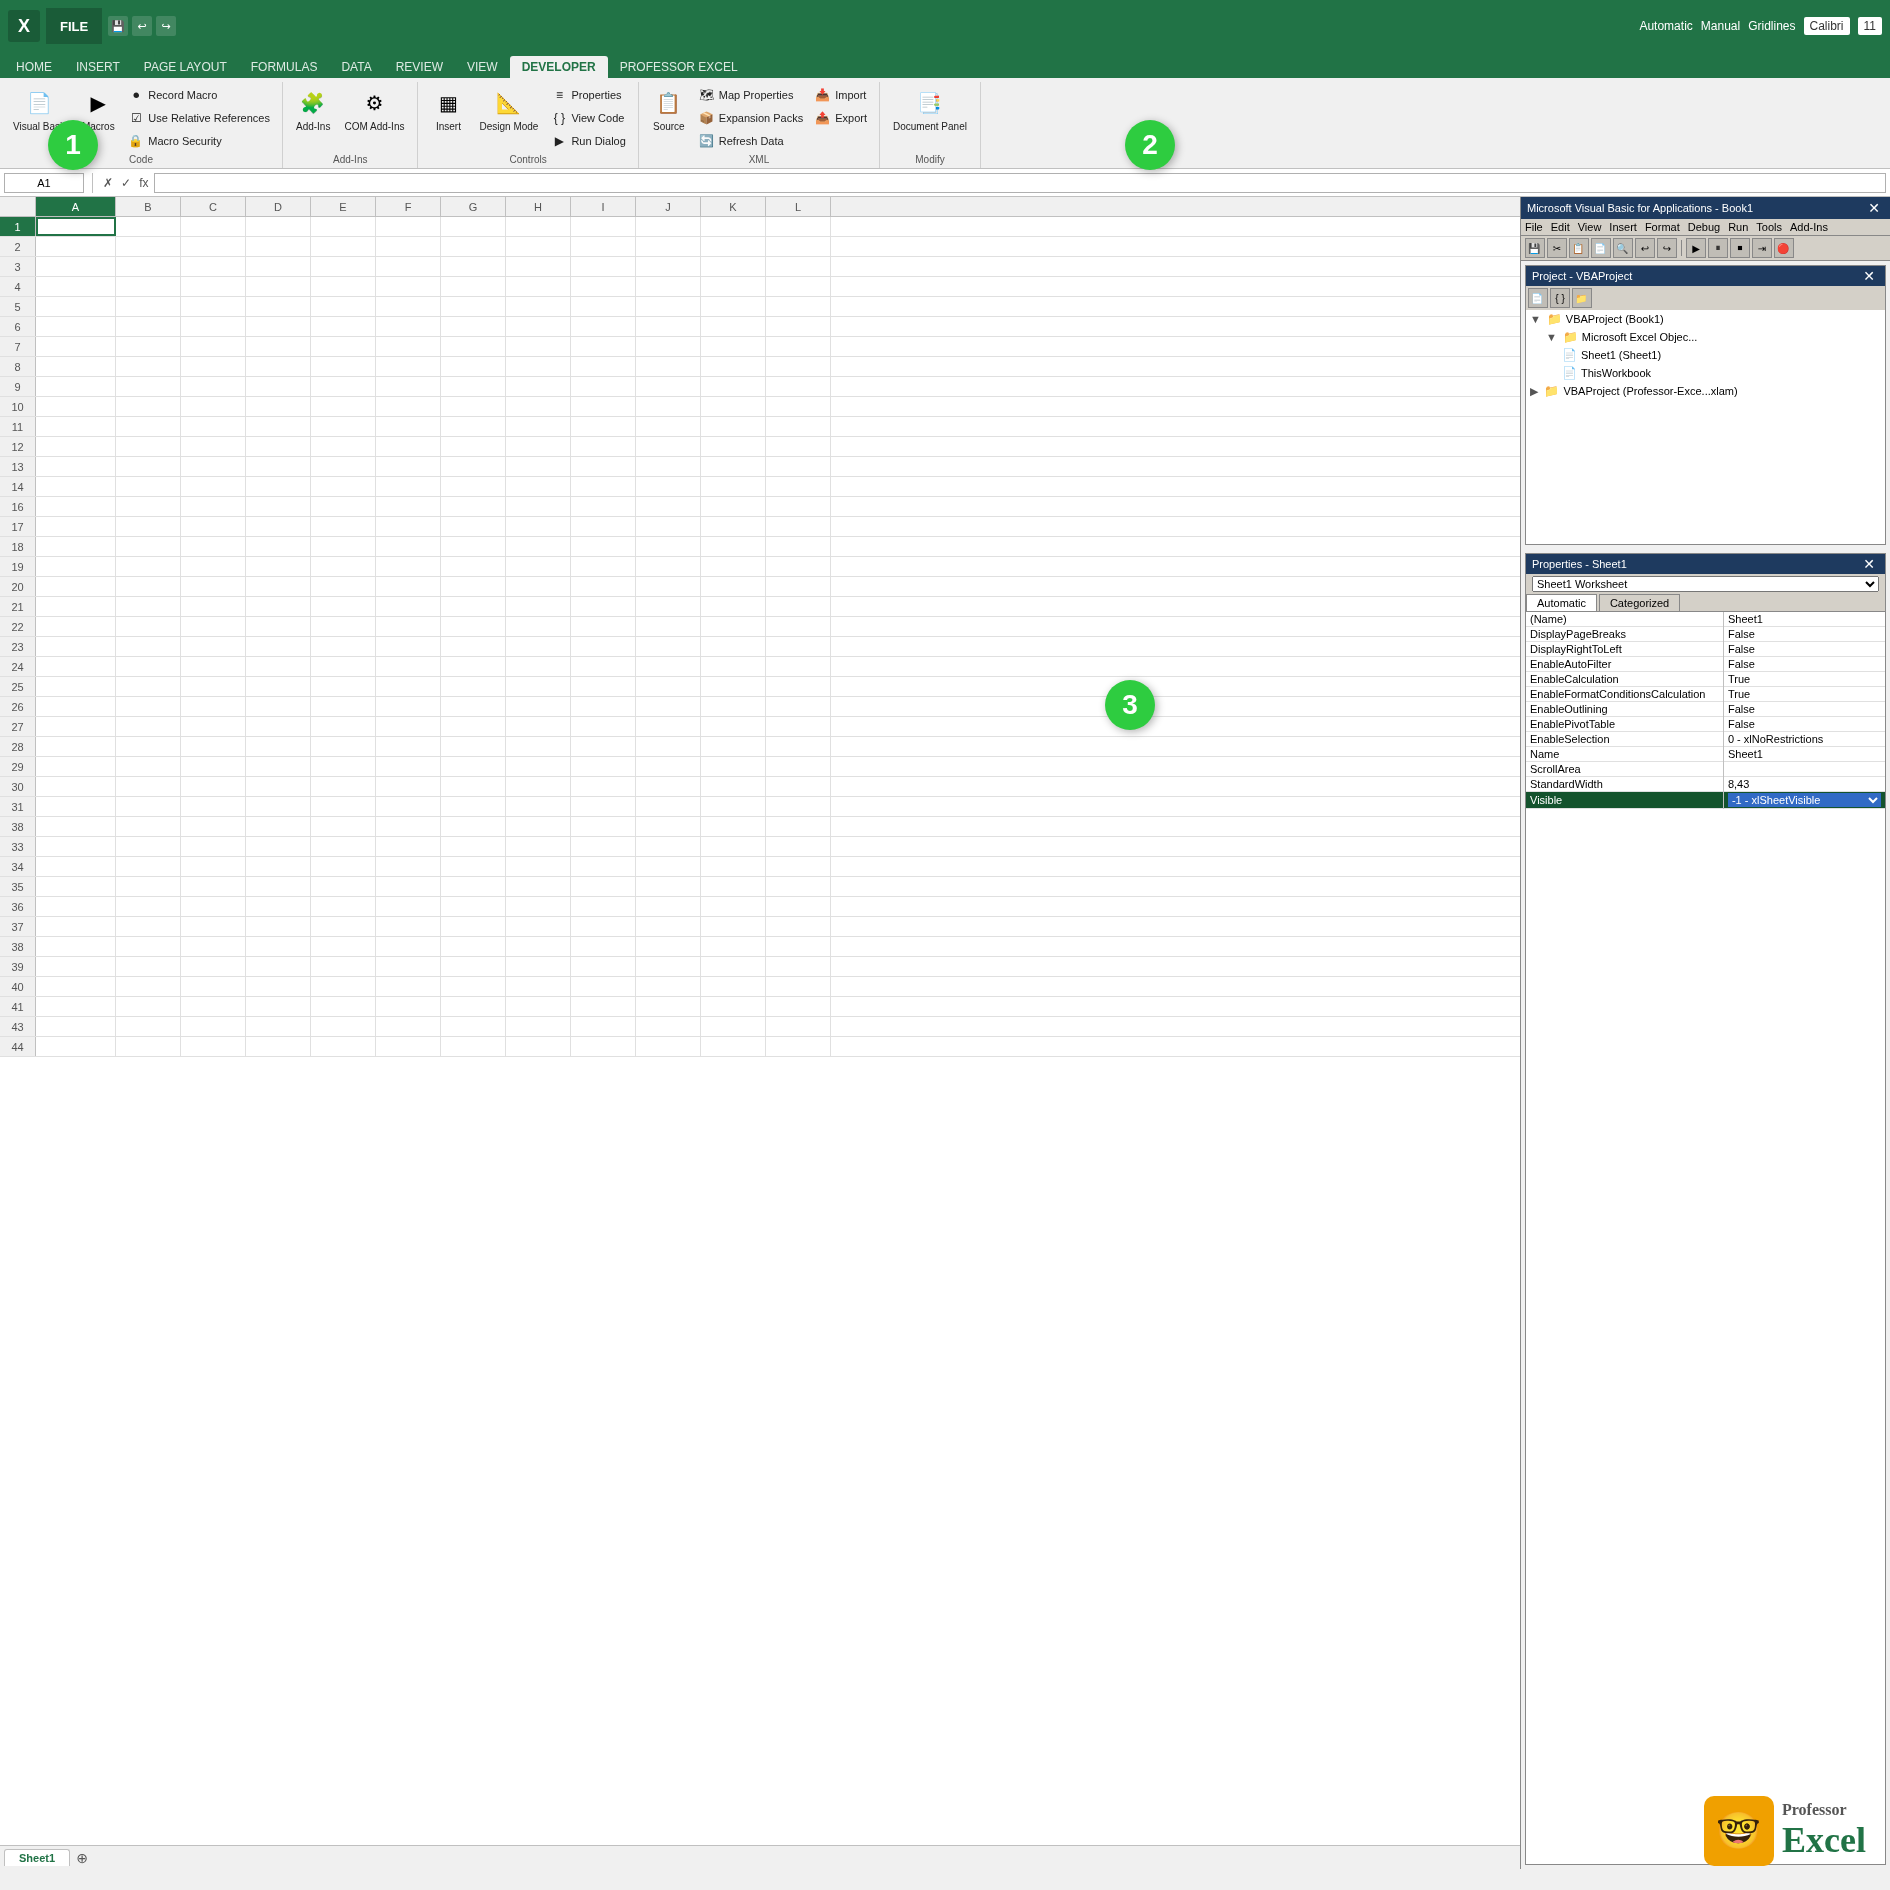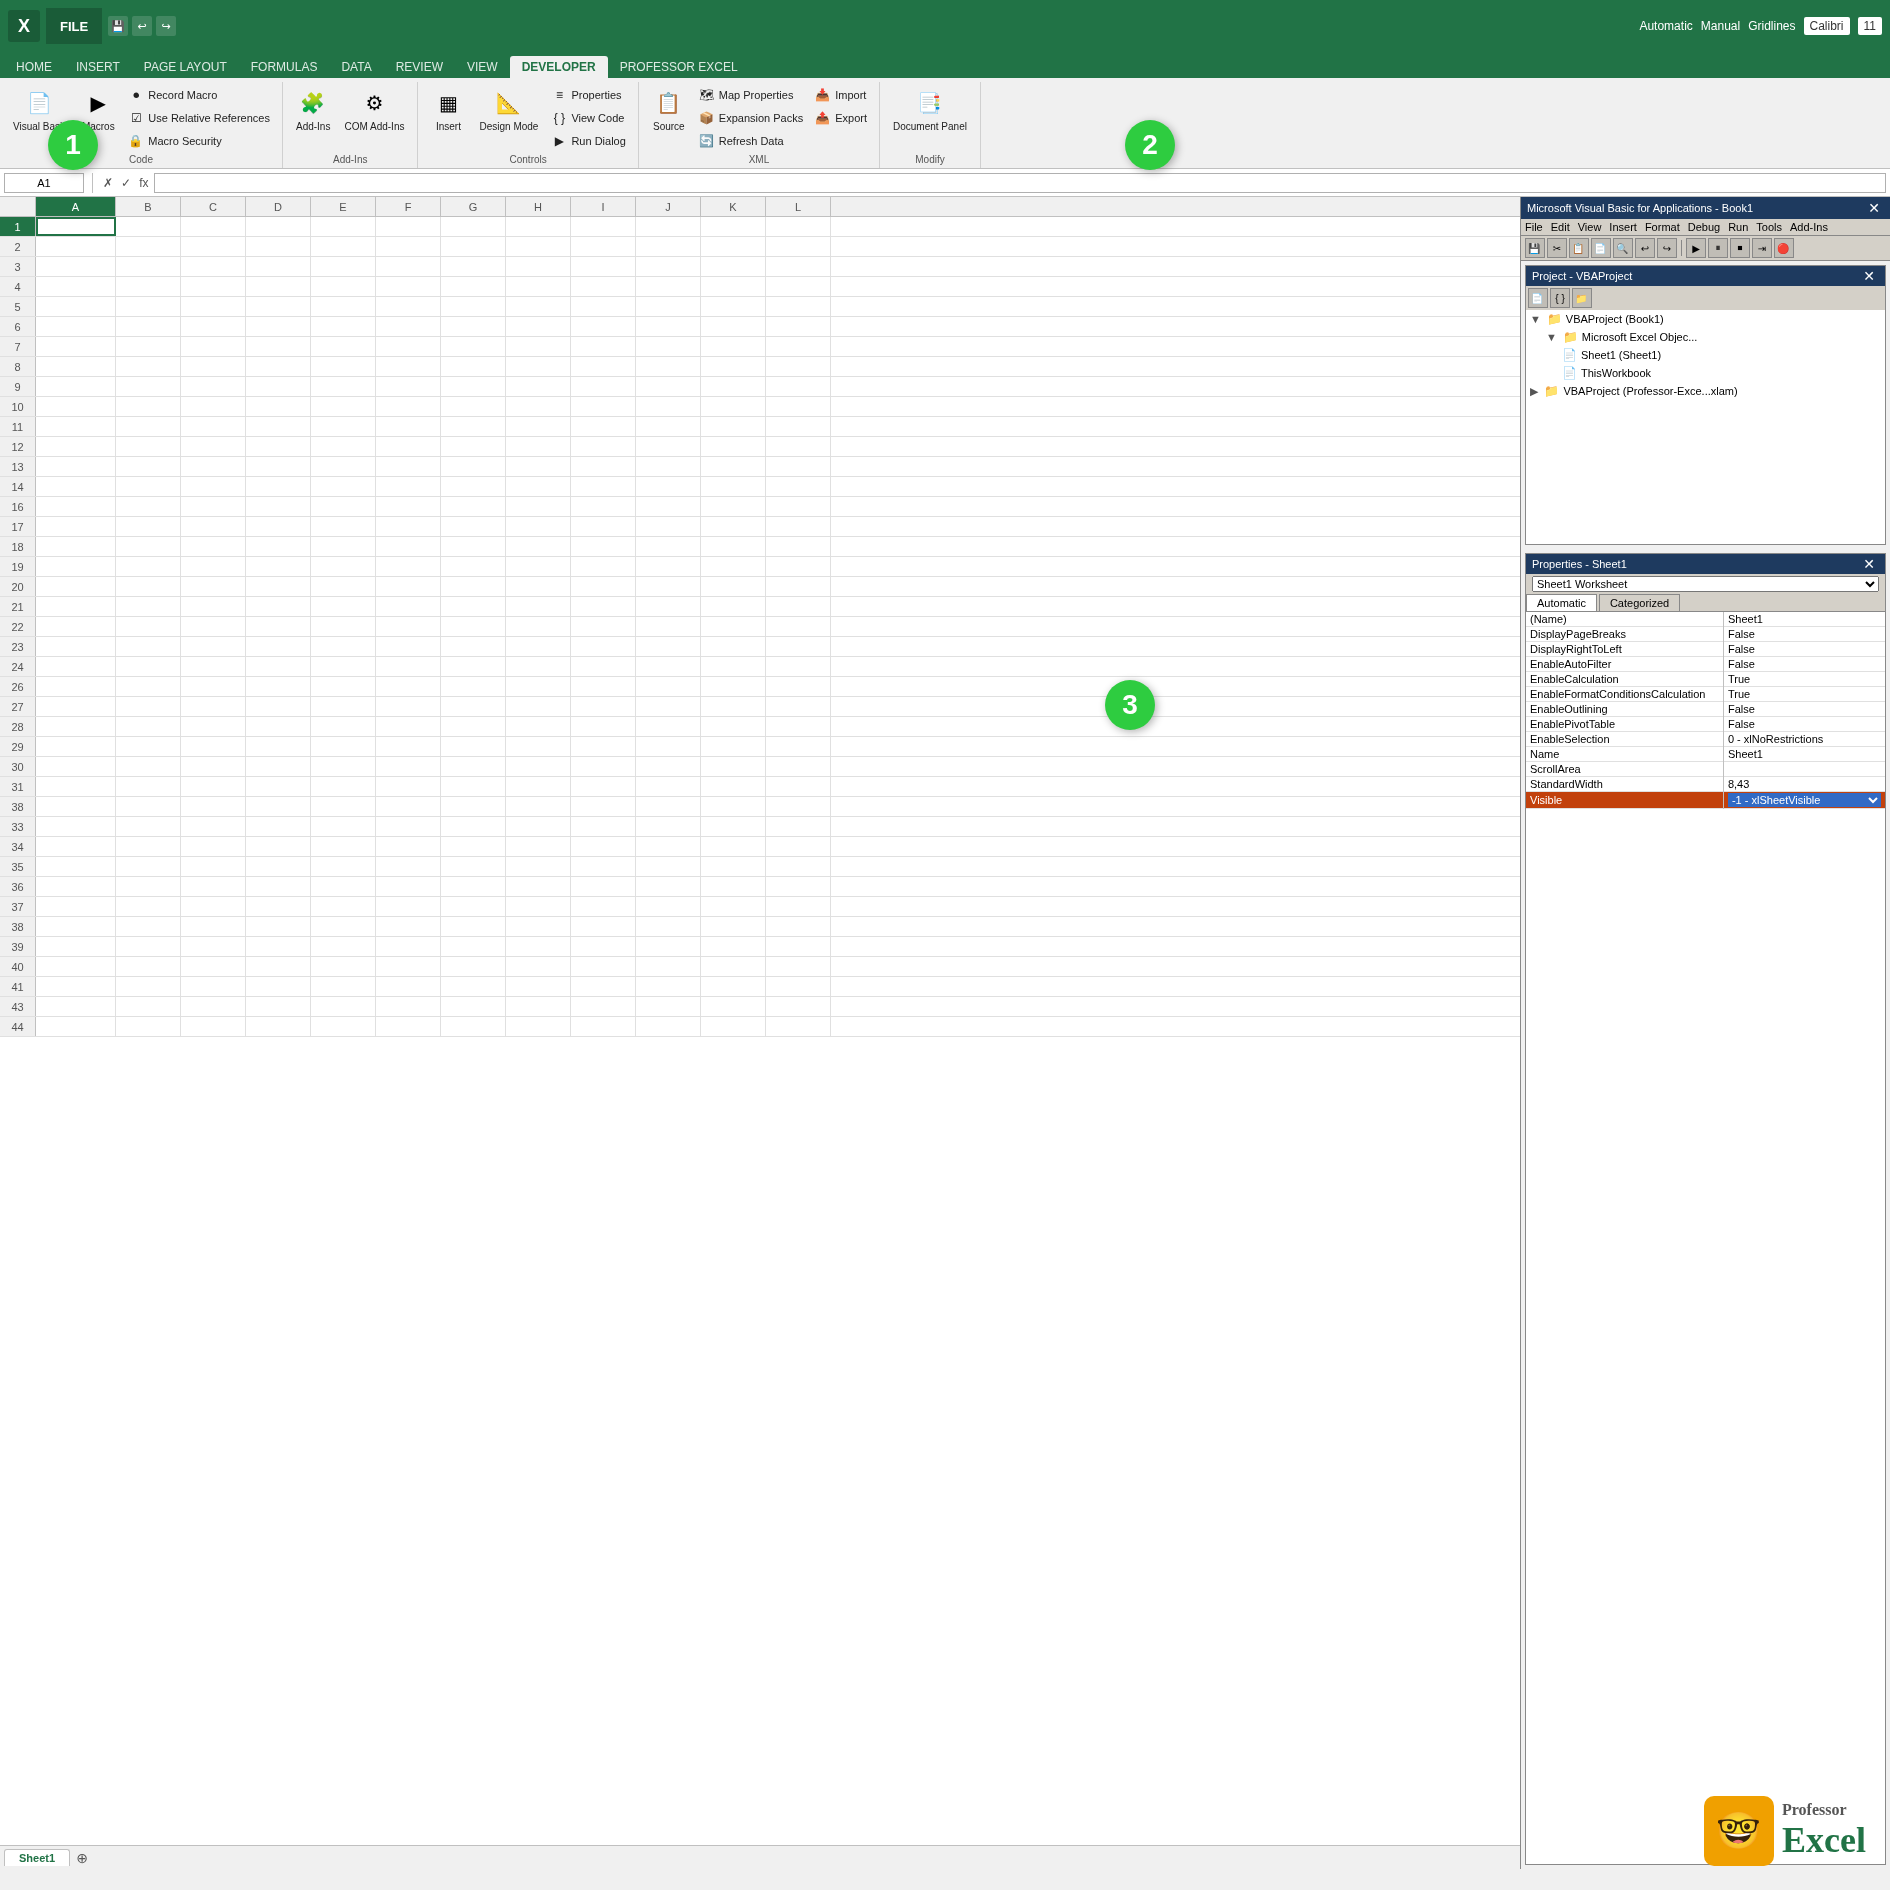--- a/index.html
+++ b/index.html
@@ -372,21 +372,21 @@
       font-size: 11px;
       cursor: pointer;
       border: 1px solid #888;
       border-bottom: none;
       background: #d4d0c8;
       margin-right: 2px;
     }
     .prop-tab.active { background: white; }
     .prop-table { width: 100%; border-collapse: collapse; }
     .prop-table tr { border-bottom: 1px solid #e0e0e0; }
-    .prop-table tr.highlighted { background: #c2410c; color: white; }
+    .prop-table tr.highlighted { background: #14532d; color: white; }
     .prop-table td { padding: 1px 4px; font-size: 11px; }
     .prop-table td:first-child { width: 55%; border-right: 1px solid #c0c0c0; }
     .prop-select {
       width: 100%;
       font-size: 11px;
       border: none;
       background: transparent;
     }
     .prop-select.highlighted { background: #316ac5; color: white; }
 
@@ -957,20 +957,35 @@
             <div class="cell" style="width: 65px;"></div>
             <div class="cell" style="width: 65px;"></div>
             <div class="cell" style="width: 65px;"></div>
             <div class="cell" style="width: 65px;"></div>
             <div class="cell" style="width: 65px;"></div>
             <div class="cell" style="width: 65px;"></div>
             <div class="cell" style="width: 65px;"></div>
           </div>
           <div class="sheet-row">
             <div class="row-num">24</div>
+            <div class="cell" style="width: 80px;"></div>
+            <div class="cell" style="width: 65px;"></div>
+            <div class="cell" style="width: 65px;"></div>
+            <div class="cell" style="width: 65px;"></div>
+            <div class="cell" style="width: 65px;"></div>
+            <div class="cell" style="width: 65px;"></div>
+            <div class="cell" style="width: 65px;"></div>
+            <div class="cell" style="width: 65px;"></div>
+            <div class="cell" style="width: 65px;"></div>
+            <div class="cell" style="width: 65px;"></div>
+            <div class="cell" style="width: 65px;"></div>
+            <div class="cell" style="width: 65px;"></div>
+          </div>
+          <div class="sheet-row">
+            <div class="row-num">25</div>
             <div class="cell" style="width: 80px;"></div>
             <div class="cell" style="width: 65px;"></div>
             <div class="cell" style="width: 65px;"></div>
             <div class="cell" style="width: 65px;"></div>
             <div class="cell" style="width: 65px;"></div>
             <div class="cell" style="width: 65px;"></div>
             <div class="cell" style="width: 65px;"></div>
             <div class="cell" style="width: 65px;"></div>
             <div class="cell" style="width: 65px;"></div>
             <div class="cell" style="width: 65px;"></div>

